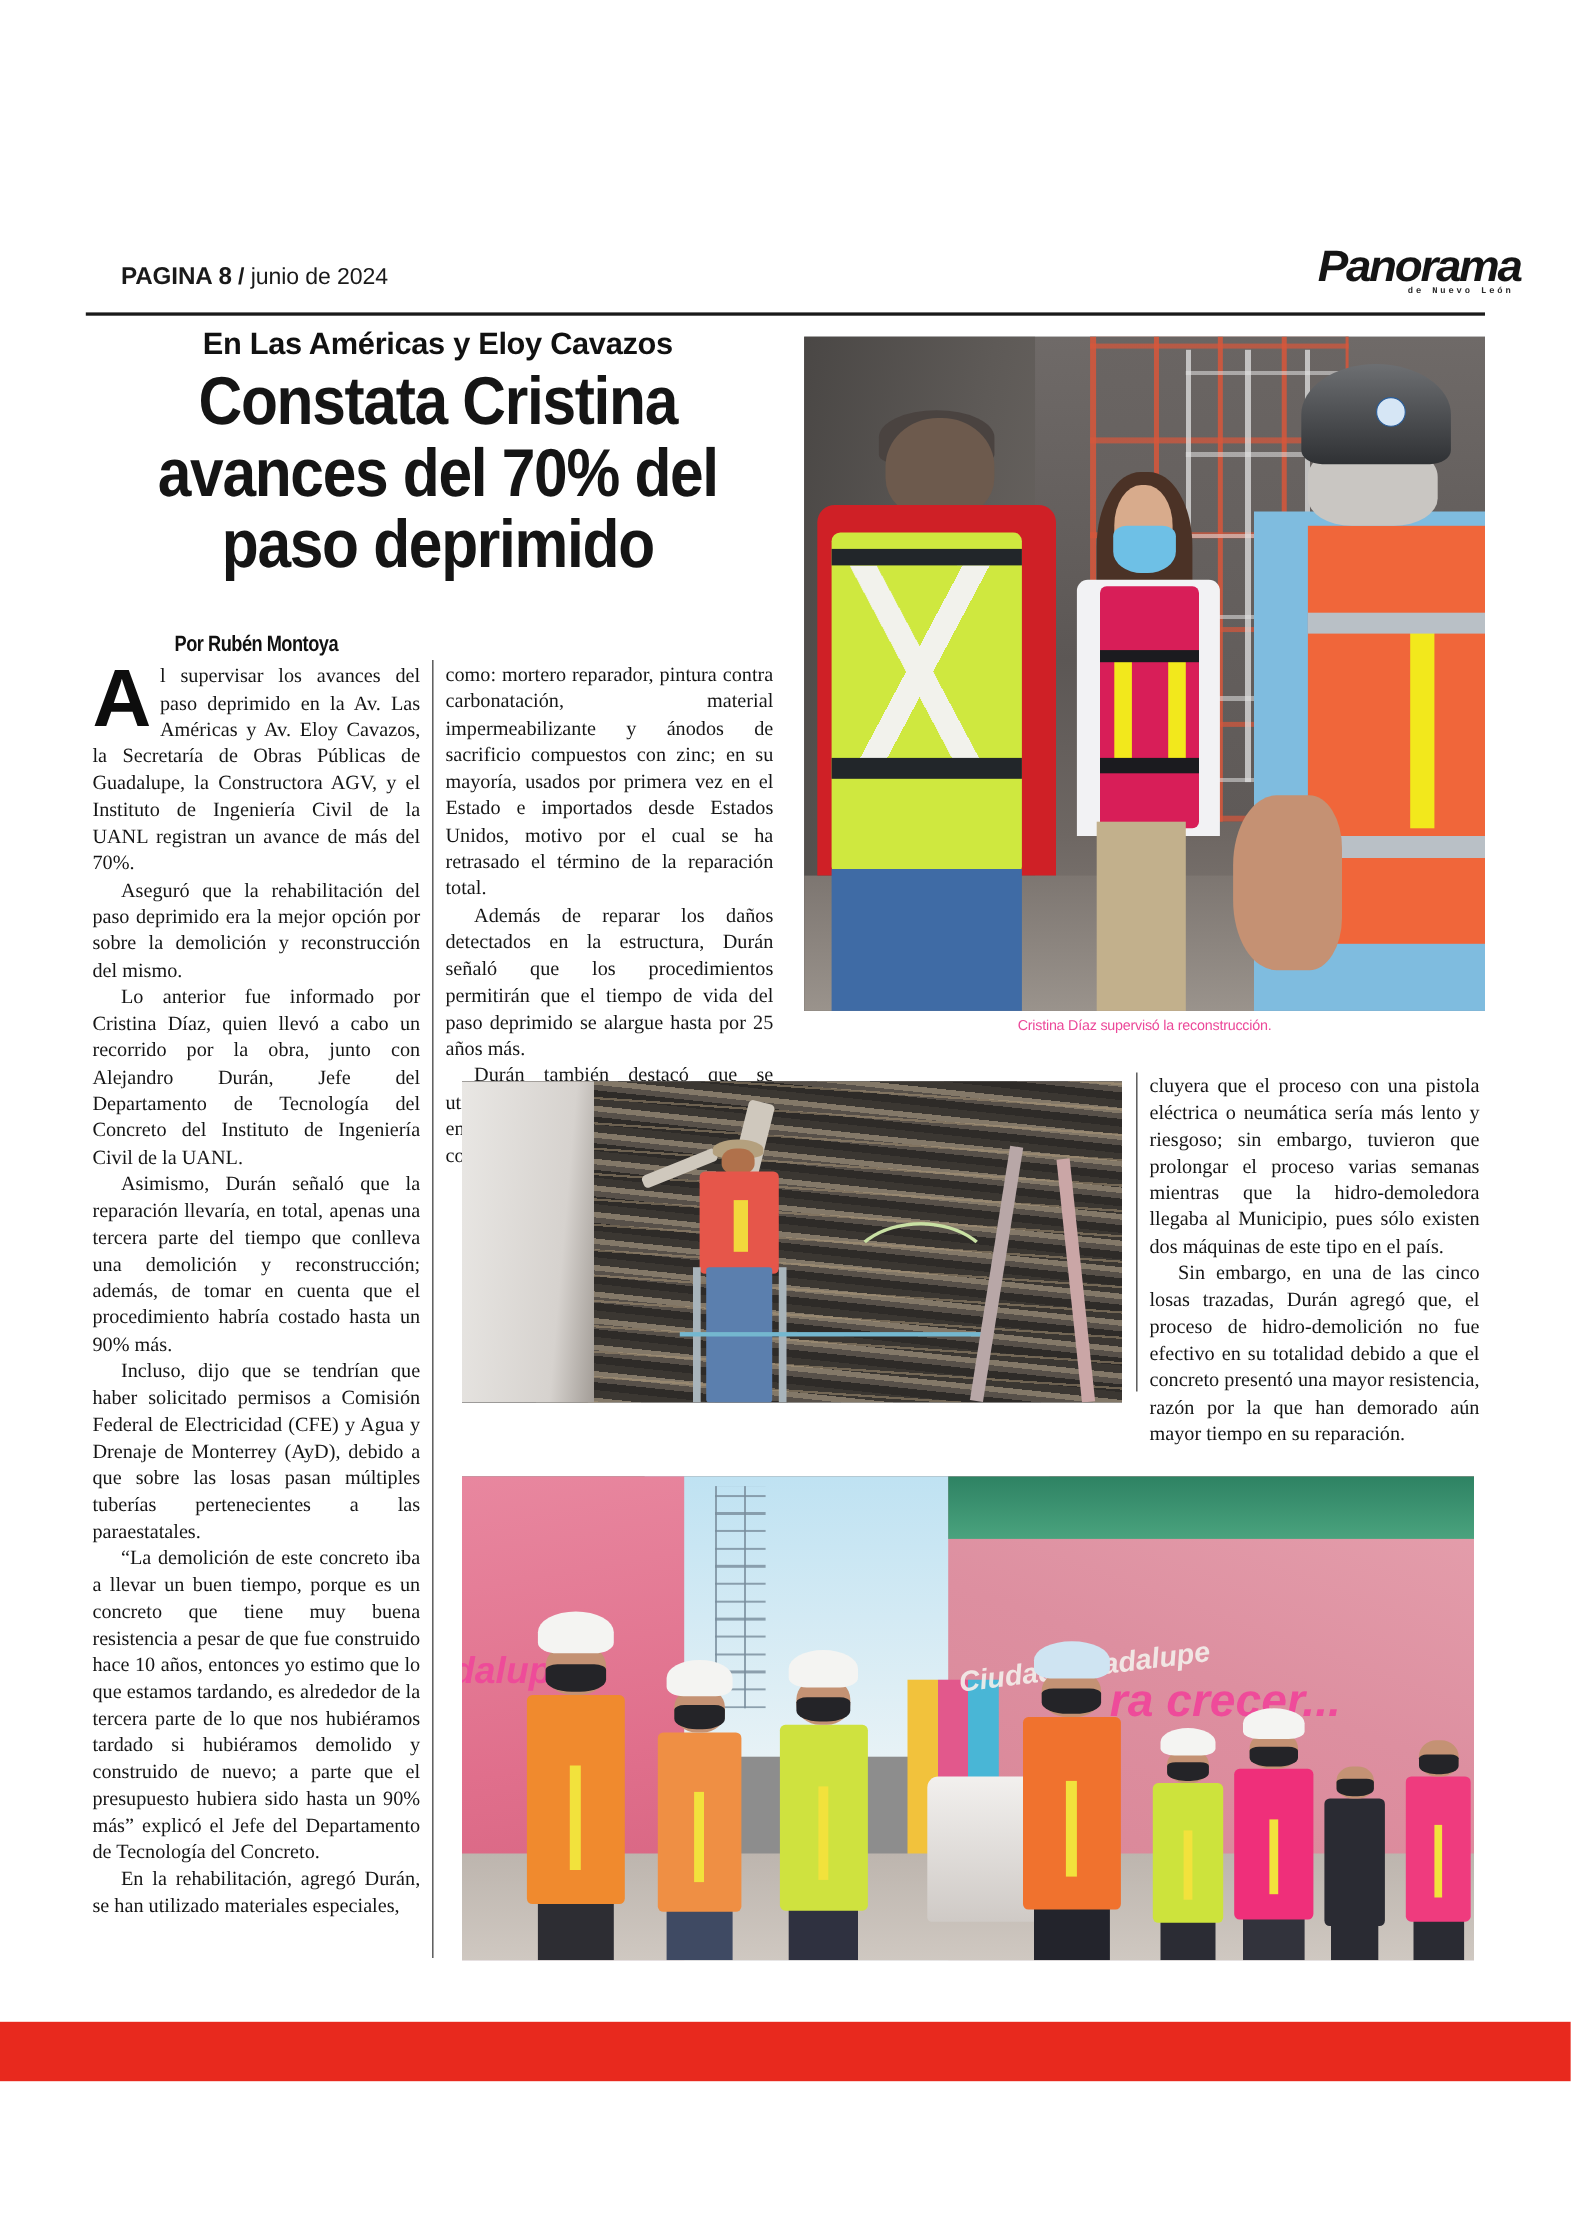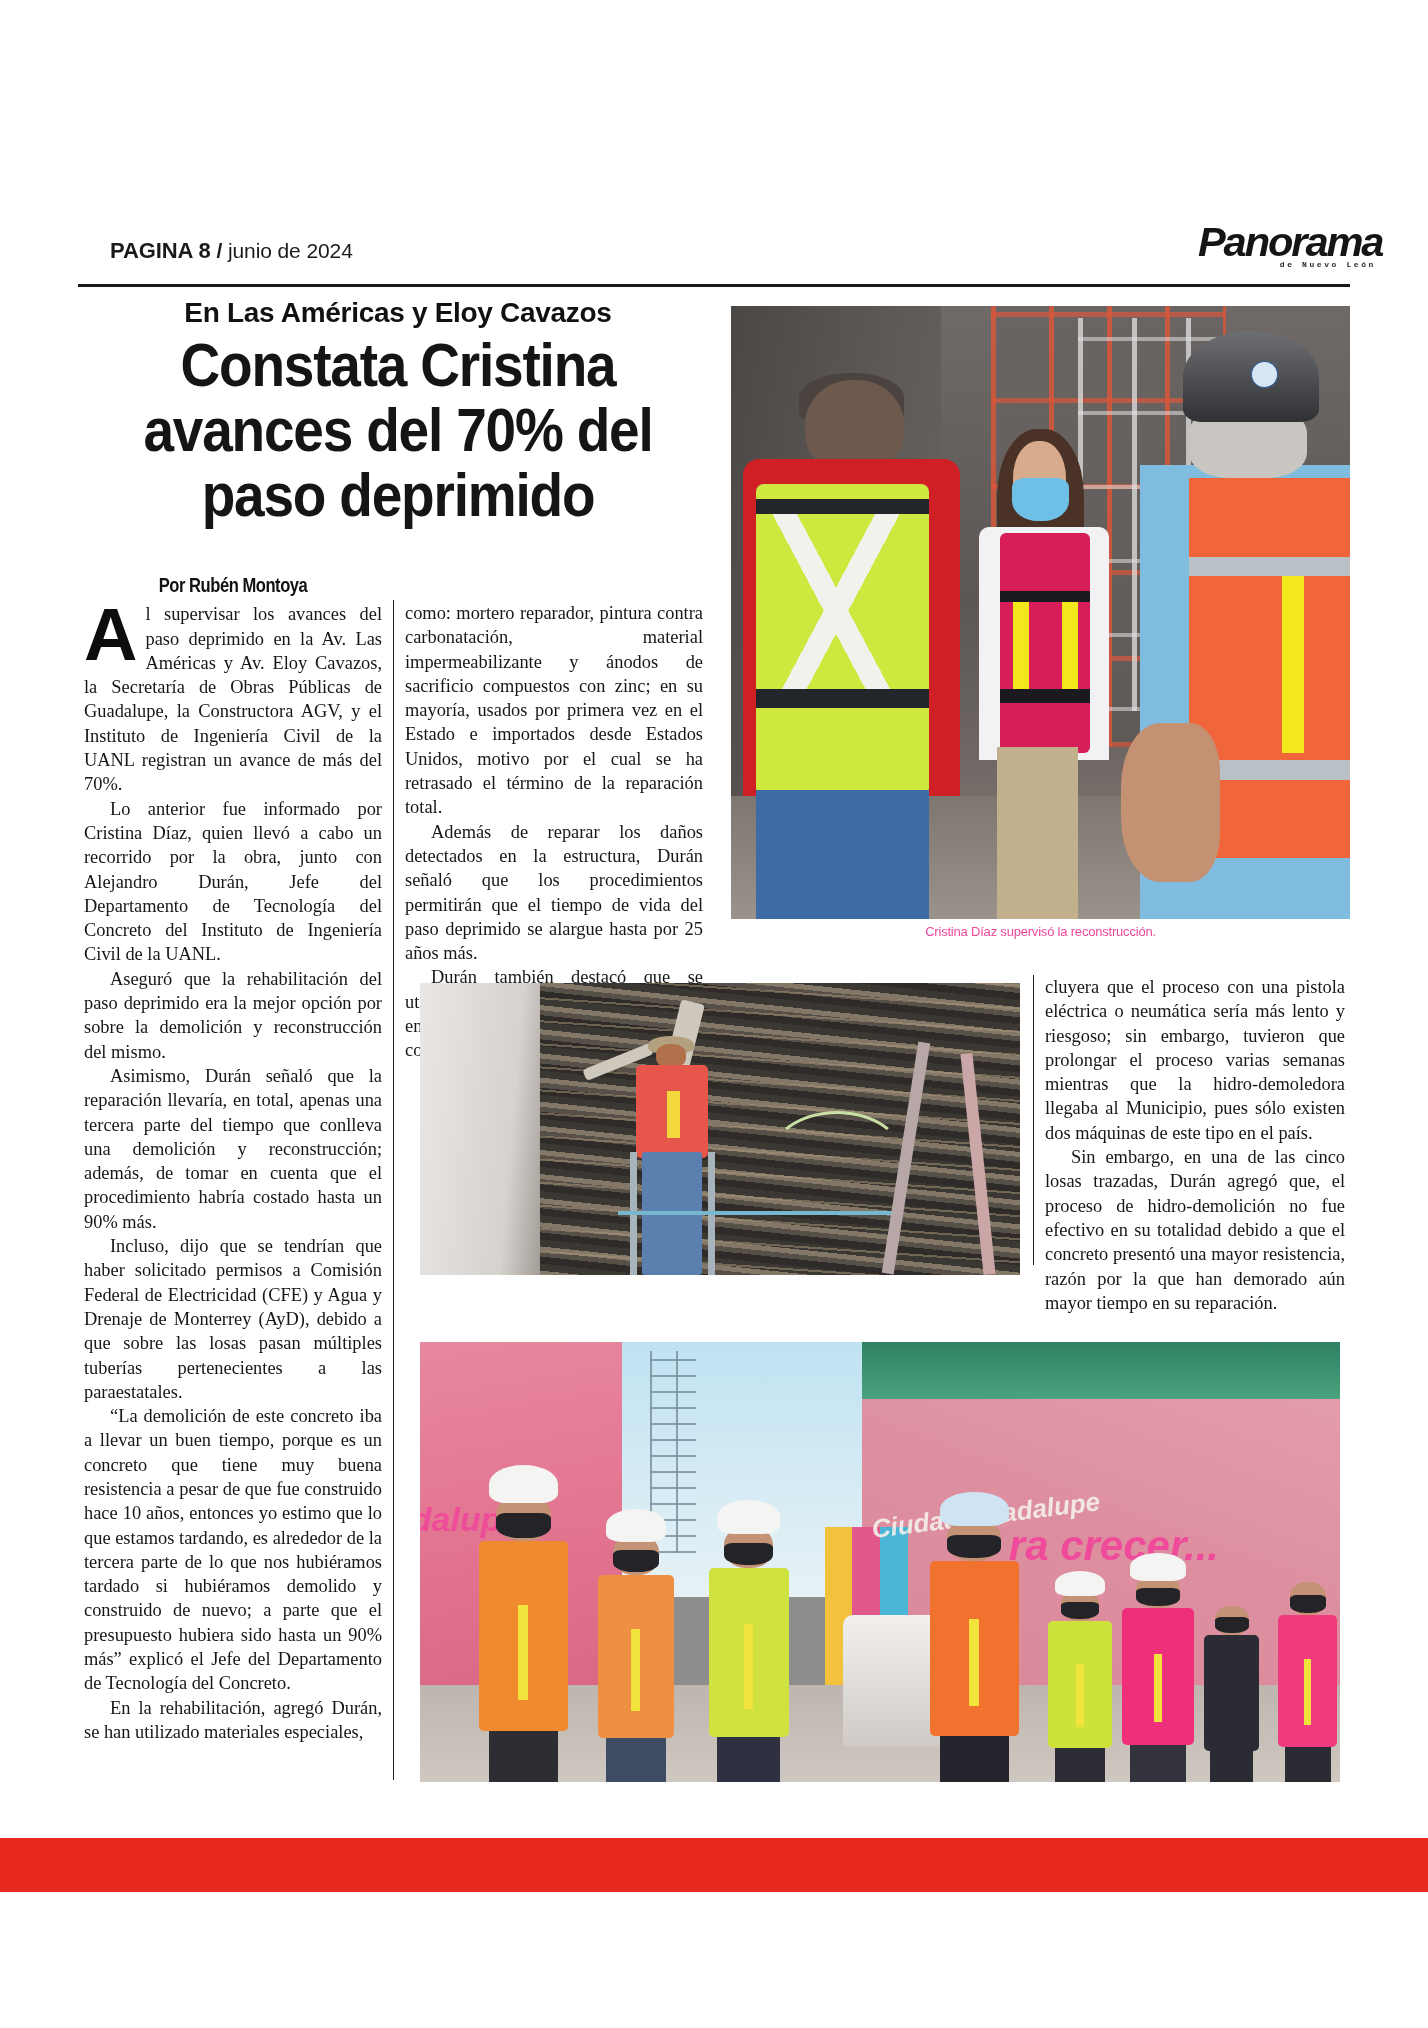--- a/index.html
+++ b/index.html
@@ -429,22 +429,22 @@
       <span class="hl-line">paso deprimido</span>
     </div>
   </div>
 
   <div class="col-divider" id="divider-12"></div>
   <div class="col-divider" id="divider-23"></div>
 
   <div class="col" id="col1">
     <div class="byline">Por Rubén Montoya</div>
     <p class="dropcap noindent">Al supervisar los avances del paso deprimido en la Av. Las Américas y Av. Eloy Cavazos, la Secretaría de Obras Públicas de Guadalupe, la Constructora AGV, y el Instituto de Ingeniería Civil de la UANL registran un avance de más del 70%.</p>
+    <p>Aseguró que la rehabilitación del paso deprimido era la mejor opción por sobre la demolición y reconstrucción del mismo.</p>
     <p>Lo anterior fue informado por Cristina Díaz, quien llevó a cabo un recorrido por la obra, junto con Alejandro Durán, Jefe del Departamento de Tecnología del Concreto del Instituto de Ingeniería Civil de la UANL.</p>
-    <p>Aseguró que la rehabilitación del paso deprimido era la mejor opción por sobre la demolición y reconstrucción del mismo.</p>
     <p>Asimismo, Durán señaló que la reparación llevaría, en total, apenas una tercera parte del tiempo que conlleva una demolición y reconstrucción; además, de tomar en cuenta que el procedimiento habría costado hasta un 90% más.</p>
     <p>Incluso, dijo que se tendrían que haber solicitado permisos a Comisión Federal de Electricidad (CFE) y Agua y Drenaje de Monterrey (AyD), debido a que sobre las losas pasan múltiples tuberías pertenecientes a las paraestatales.</p>
     <p>“La demolición de este concreto iba a llevar un buen tiempo, porque es un concreto que tiene muy buena resistencia a pesar de que fue construido hace 10 años, entonces yo estimo que lo que estamos tardando, es alrededor de la tercera parte de lo que nos hubiéramos tardado si hubiéramos demolido y construido de nuevo; a parte que el presupuesto hubiera sido hasta un 90% más” explicó el Jefe del Departamento de Tecnología del Concreto.</p>
     <p>En la rehabilitación, agregó Durán, se han utilizado materiales especiales,</p>
   </div>
 
   <div class="col" id="col2">
     <p class="noindent">como: mortero reparador, pintura contra carbonatación, material impermeabilizante y ánodos de sacrificio compuestos con zinc; en su mayoría, usados por primera vez en el Estado e importados desde Estados Unidos, motivo por el cual se ha retrasado el término de la reparación total.</p>
     <p>Además de reparar los daños detectados en la estructura, Durán señaló que los procedimientos permitirán que el tiempo de vida del paso deprimido se alargue hasta por 25 años más.</p>
     <p>Durán también destacó que se utilizó el proceso de hidro-demolición en las áreas dañadas, después de que se con-</p>

